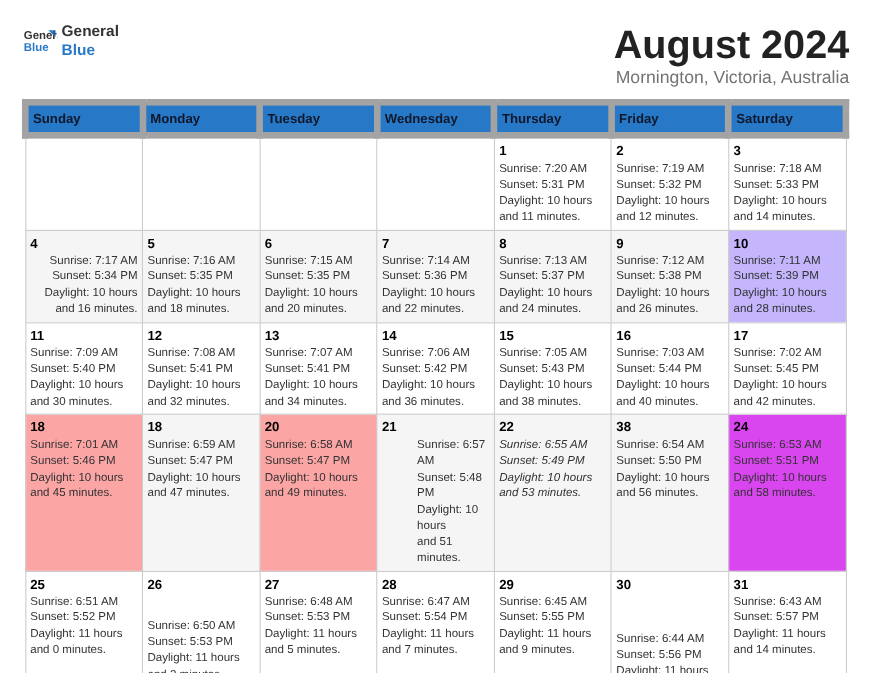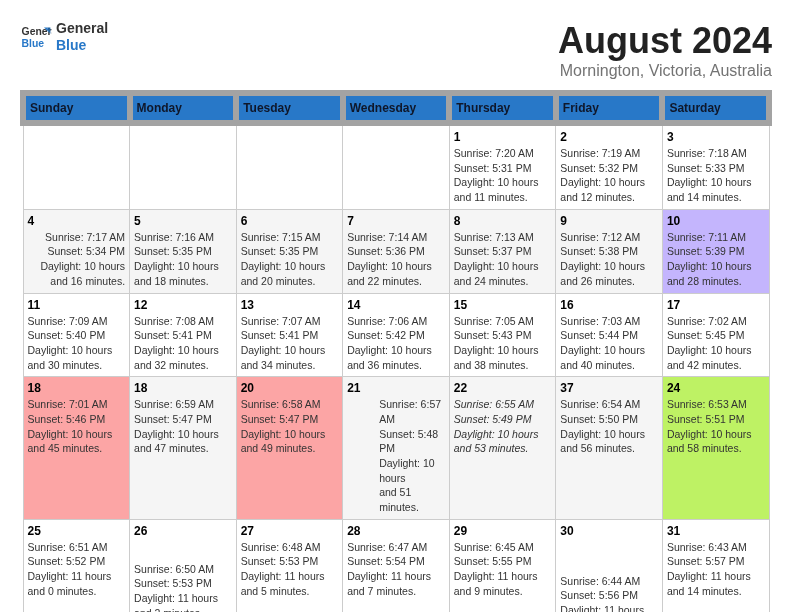--- a/index.html
+++ b/index.html
@@ -274,27 +274,27 @@
 and 51 minutes.</div>
         </td>
         <td style="background: rgb(245, 245, 245);">
           <span class="day-num">22</span>
           <div class="day-info" style="white-space: pre-line; font-style: italic;">Sunrise: 6:55 AM
 Sunset: 5:49 PM
 Daylight: 10 hours
 and 53 minutes.</div>
         </td>
         <td style="background: rgb(245, 245, 245);">
-          <span class="day-num">37</span>
+          <span class="day-num">38</span>
           <div class="day-info" style="white-space: pre-line;">Sunrise: 6:54 AM
 Sunset: 5:50 PM
 Daylight: 10 hours
 and 56 minutes.</div>
         </td>
-        <td style="background: #bef264;">
+        <td style="background: #d946ef;">
           <span class="day-num">24</span>
           <div class="day-info" style="white-space: pre-line;">Sunrise: 6:53 AM
 Sunset: 5:51 PM
 Daylight: 10 hours
 and 58 minutes.</div>
         </td>
       </tr>
       <tr>
         <td>
           <span class="day-num">25</span>

